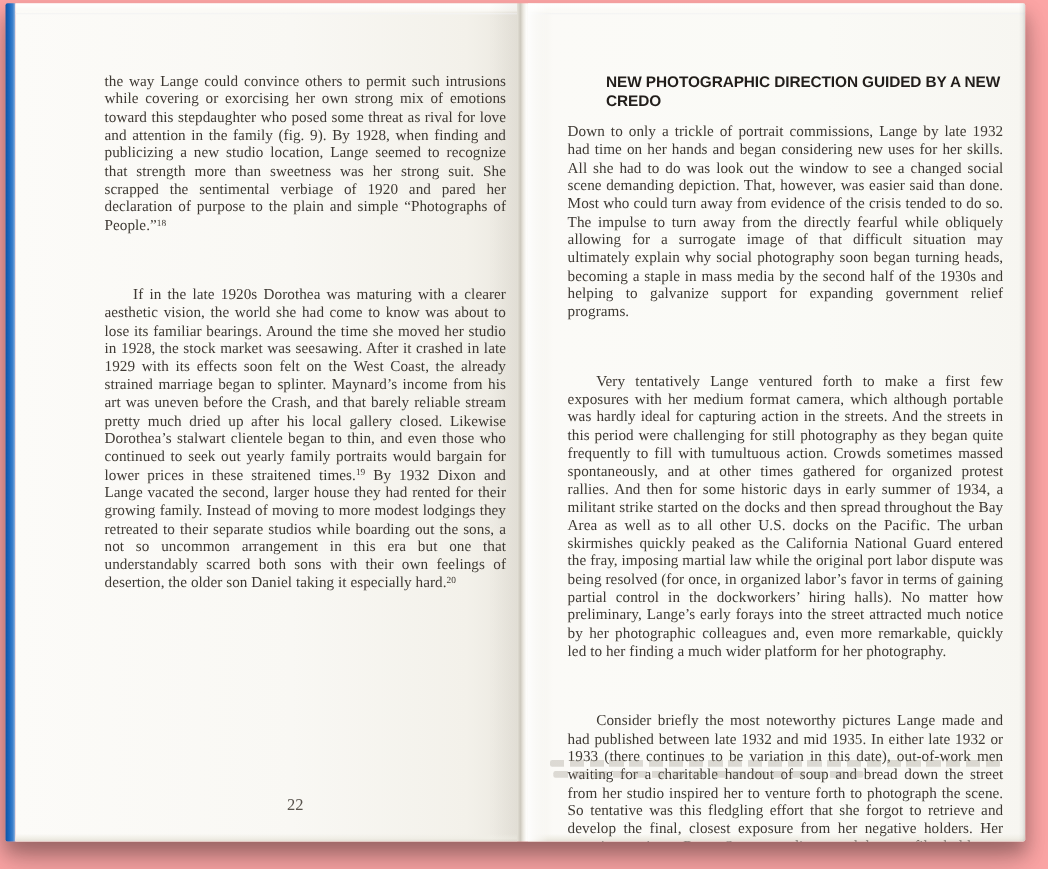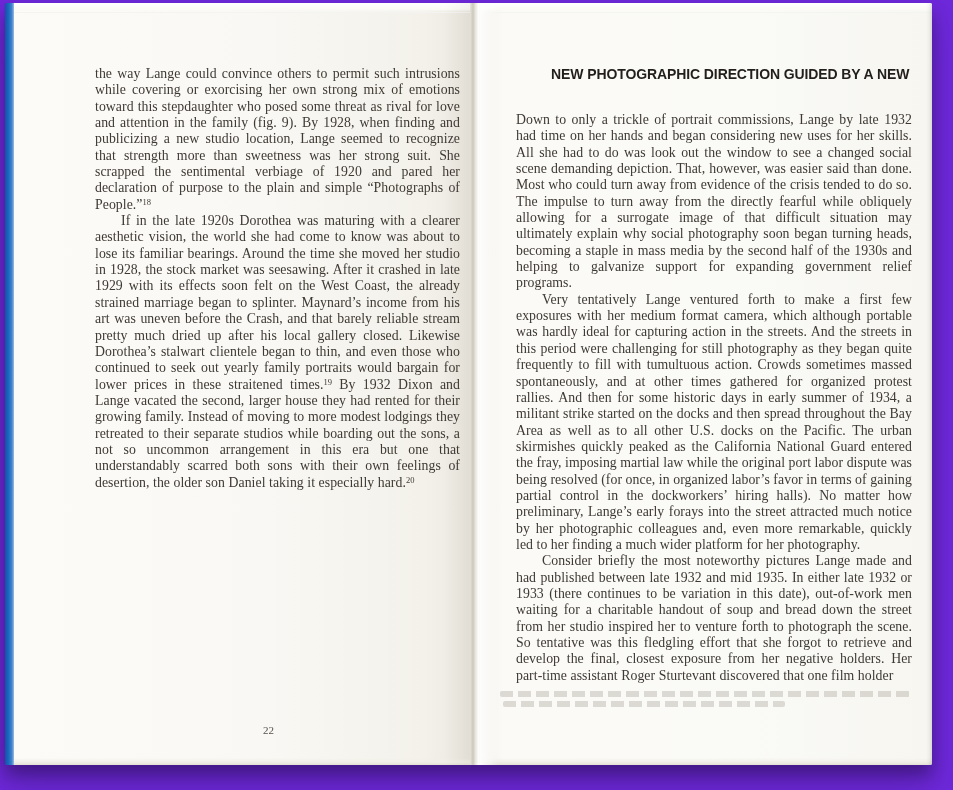--- a/index.html
+++ b/index.html
@@ -2,21 +2,21 @@
 <html><head>
 <meta charset="utf-8">
 <style>
   html,body { margin:0; padding:0; }
   body {
     width:953px; height:790px;
     background:#ffffff;
     font-family:"Liberation Serif", serif;
     overflow:hidden;
   }
-  .scene { position:relative; width:953px; height:790px; background:#6d28d9; }
+  .scene { position:relative; width:953px; height:790px; background:#fca5a5; }
 
   .book {
     position:absolute; left:5px; top:3px;
     width:927px; height:762px;
     display:flex;
     border-radius:2px;
     box-shadow: 0 10px 16px rgba(0,0,0,0.28), 0 20px 32px rgba(0,0,0,0.16);
   }
 
   .spine {
@@ -67,42 +67,42 @@
   .text-block.right-col { left:36px; right:20px; top:109px;font-family:Liberation Serif, serif; }
 
   p.body-par {
     margin:0;
     font-size:13.8px;
     line-height:16.35px;
     text-align:justify;
     color:#3e3933;
     letter-spacing:0.05px;
   }
-  p.body-par.indent { text-indent:26px; }
+  p.body-par.indent { text-indent:26px;margin-top:47px; }
   p.body-par sup {
     font-size:8.5px;
     line-height:0;
     vertical-align:4px;
     letter-spacing:0;
   }
 
   .heading {
     position:absolute; left:36px; right:18px; top:63px;
     font-family:"Liberation Sans", sans-serif;
     font-weight:700;
     font-size:14px;
     line-height:17px;
     letter-spacing:-0.1px;
     color:#221e1b;
   }
   .heading div { white-space:nowrap;padding-left:35px; }
 
   .pagenum {
     position:absolute; top:721px;
-    font-size:11px;
+    font-size:15px;
     color:#58534c;
     text-align:center;
   }
   .pagenum.pn-left { left:81px; width:347px; }
   .pagenum.pn-right { left:36px; width:352px; }
 
   .ghost-line {
     position:absolute; height:6px;
     background:repeating-linear-gradient(90deg,
       rgba(150,144,131,0.30) 0px, rgba(150,144,131,0.30) 13px,
@@ -135,20 +135,21 @@
     <div class="gutter"></div>
 
     <div class="page right">
       <div class="stack-top"></div>
       <div class="stack-bottom"></div>
       <div class="edge-gutter-right"></div>
       <div class="edge-right"></div>
 
       <div class="heading">
           <div>NEW PHOTOGRAPHIC DIRECTION GUIDED BY A NEW</div>
+          <div>CREDO</div>
         </div>
 
       <div class="text-block right-col">
           <p class="body-par">Down to only a trickle of portrait commissions, Lange by late 1932 had time on her hands and began considering new uses for her skills. All she had to do was look out the window to see a changed social scene demanding depiction. That, however, was easier said than done. Most who could turn away from evidence of the crisis tended to do so. The impulse to turn away from the directly fearful while obliquely allowing for a surrogate image of that difficult situation may ultimately explain why social photography soon began turning heads, becoming a staple in mass media by the second half of the 1930s and helping to galvanize support for expanding government relief programs.</p>
           <p class="body-par indent">Very tentatively Lange ventured forth to make a first few exposures with her medium format camera, which although portable was hardly ideal for capturing action in the streets. And the streets in this period were challenging for still photography as they began quite frequently to fill with tumultuous action. Crowds sometimes massed spontaneously, and at other times gathered for organized protest rallies. And then for some historic days in early summer of 1934, a militant strike started on the docks and then spread throughout the Bay Area as well as to all other U.S. docks on the Pacific. The urban skirmishes quickly peaked as the California National Guard entered the fray, imposing martial law while the original port labor dispute was being resolved (for once, in organized labor’s favor in terms of gaining partial control in the dockworkers’ hiring halls). No matter how preliminary, Lange’s early forays into the street attracted much notice by her photographic colleagues and, even more remarkable, quickly led to her finding a much wider platform for her photography.</p>
           <p class="body-par indent">Consider briefly the most noteworthy pictures Lange made and had published between late 1932 and mid 1935. In either late 1932 or 1933 (there continues to be variation in this date), out-of-work men waiting for a charitable handout of soup and bread down the street from her studio inspired her to venture forth to photograph the scene. So tentative was this fledgling effort that she forgot to retrieve and develop the final, closest exposure from her negative holders. Her part-time assistant Roger Sturtevant discovered that one film holder</p>
         </div>
 
       <div class="ghost-line g1"></div>
       <div class="ghost-line g2"></div>

